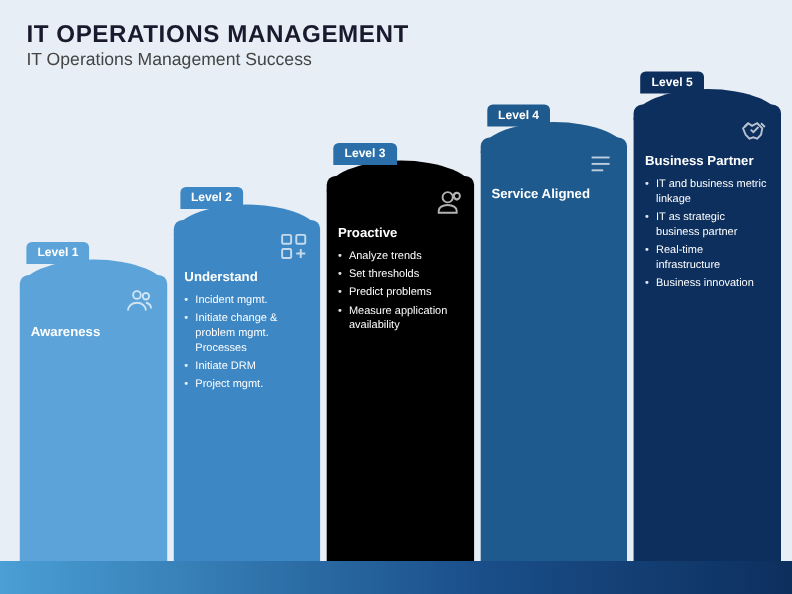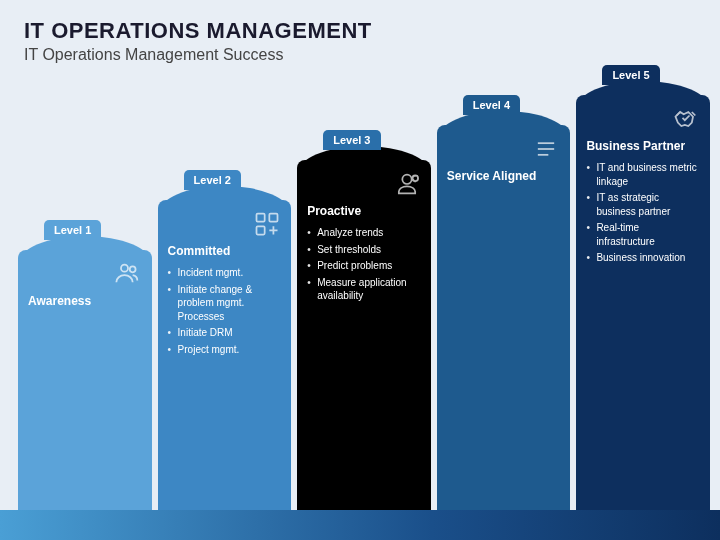--- a/index.html
+++ b/index.html
@@ -40,21 +40,21 @@
       flex: 1;
       border-radius: 8px 8px 0 0;
       margin-right: 6px;
       display: flex;
       flex-direction: column;
       overflow: visible;
     }
     .level-tag {
       position: absolute;
       top: -30px;
-      left: 26px;
+      left: 6px;
       color: white;
       font-size: 11px;
       font-weight: 700;
       background: inherit;
       padding: 4px 10px;
       border-radius: 5px 5px 0 0;
     }
     
     .level1 {
       height: 260px;
@@ -195,21 +195,21 @@
     <div class="level-tag">Level 2</div>
     <div class="level-inner">
       <div class="level-icon">
         <svg class="icon-svg" viewBox="0 0 24 24" fill="none" stroke="white" stroke-width="1.5">
           <rect x="3" y="3" width="7" height="7" rx="1"></rect>
           <rect x="14" y="3" width="7" height="7" rx="1"></rect>
           <rect x="3" y="14" width="7" height="7" rx="1"></rect>
           <path d="M14 17.5h7M17.5 14v7"></path>
         </svg>
       </div>
-      <div class="level-heading">Committed</div>
+      <div class="level-heading">Understand</div>
       <ul class="level-list">
         <li>Incident mgmt.</li>
         <li>Initiate change &amp; problem mgmt. Processes</li>
         <li>Initiate DRM</li>
         <li>Project mgmt.</li>
       </ul>
     </div>
   </div>
 
   <div class="level-block level3">

